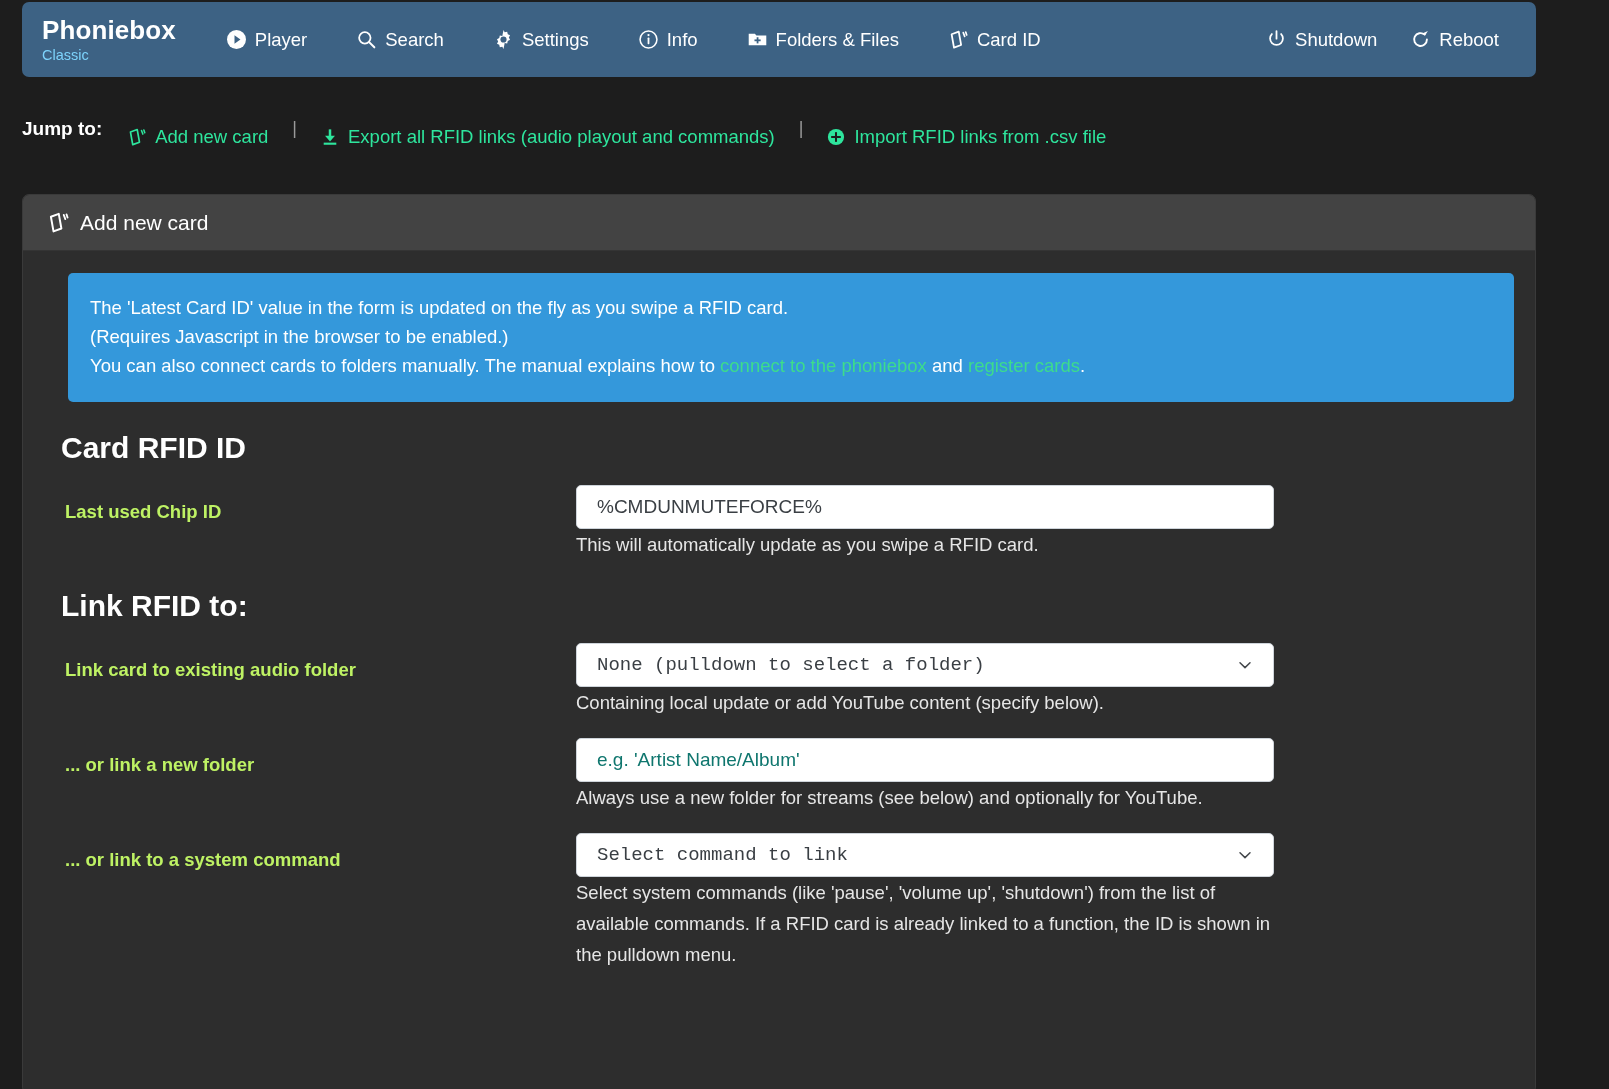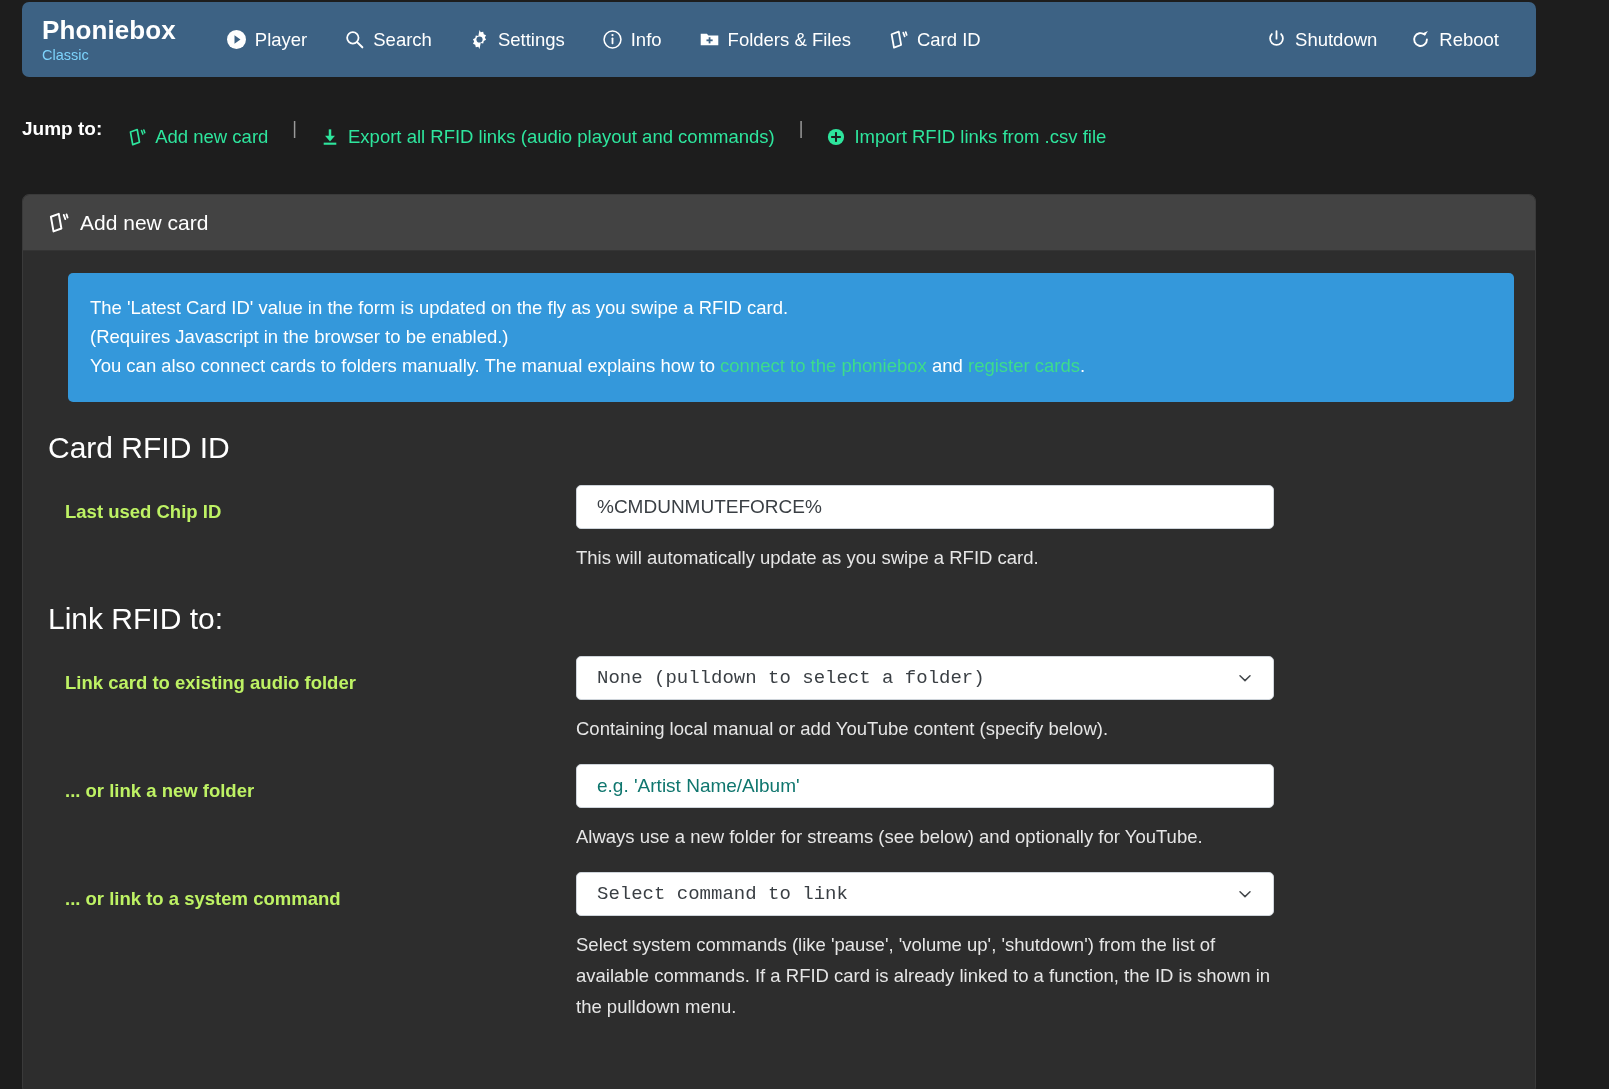--- a/index.html
+++ b/index.html
@@ -38,21 +38,21 @@
     color: #ffffff;
     font-size: 26px;
     font-weight: 600;
     letter-spacing: .1px;
   }
   .brand-sub {
     color: #7dd3fc;
     font-size: 14.5px;
     margin-top: 5px;
   }
-  .nav-links { display: flex; align-items: center; gap: 4px; }
+  .nav-links { display: flex; align-items: center; gap: 16px; }
   .nav-item {
     display: flex; align-items: center;
     gap: 9px;
     color: #ffffff;
     font-size: 18.5px;
     padding: 6px 17px;
     text-decoration: none;
     white-space: nowrap;
     cursor: pointer;
   }
@@ -123,22 +123,22 @@
     font-size: 18.5px;
     line-height: 29px;
     margin-left: 24px;
   }
   .alert a { color: #3ddc8c; text-decoration: none; cursor: pointer; }
 
   
   .section-title {
     color: #ffffff;
     font-size: 30px;
-    font-weight: 400;
-    margin: 29px 0 0 4px;
+    font-weight: 700;
+    margin: 29px 0 0 17px;
   }
   .frow {
     display: flex;
     margin-top: 20px;
     padding-left: 21px;
   }
   .flabel {
     width: 511px;
     flex: 0 0 511px;
     color: #bef264;
@@ -165,21 +165,20 @@
   .sel {
     justify-content: space-between;
     cursor: pointer;
     font-family: Liberation Mono, monospace;
   }
   .sel .chev { color: #44484c; display: inline-flex; }
   .help {
     color: #e6e6e6;
     font-size: 18.5px;
     line-height: 31px;
-    margin-top: 13px;
     max-width: 706px;
   }
 </style>
 </head>
 <body>
 
 <div class="page">
 
   <div class="navbar">
 
@@ -356,21 +355,21 @@
         <div class="flabel">Link card to existing audio folder</div>
         <div class="fctl">
           <div class="sel">
             <span>None (pulldown to select a folder)</span>
             <span class="chev">
               <svg width="16" height="16" viewBox="0 0 16 16">
                   <path d="M3 5.8 L8 10.6 L13 5.8" fill="none" stroke="#44484c" stroke-width="1.5" stroke-linecap="round" stroke-linejoin="round"></path>
                 </svg>
             </span>
           </div>
-          <div class="help">Containing local manual or add YouTube content (specify below).</div>
+          <div class="help">Containing local update or add YouTube content (specify below).</div>
         </div>
       </div>
 
       <div class="frow">
         <div class="flabel">... or link a new folder</div>
         <div class="fctl">
           <div class="inp placeholder">e.g. 'Artist Name/Album'</div>
           <div class="help">Always use a new folder for streams (see below) and optionally for YouTube.</div>
         </div>
       </div>

